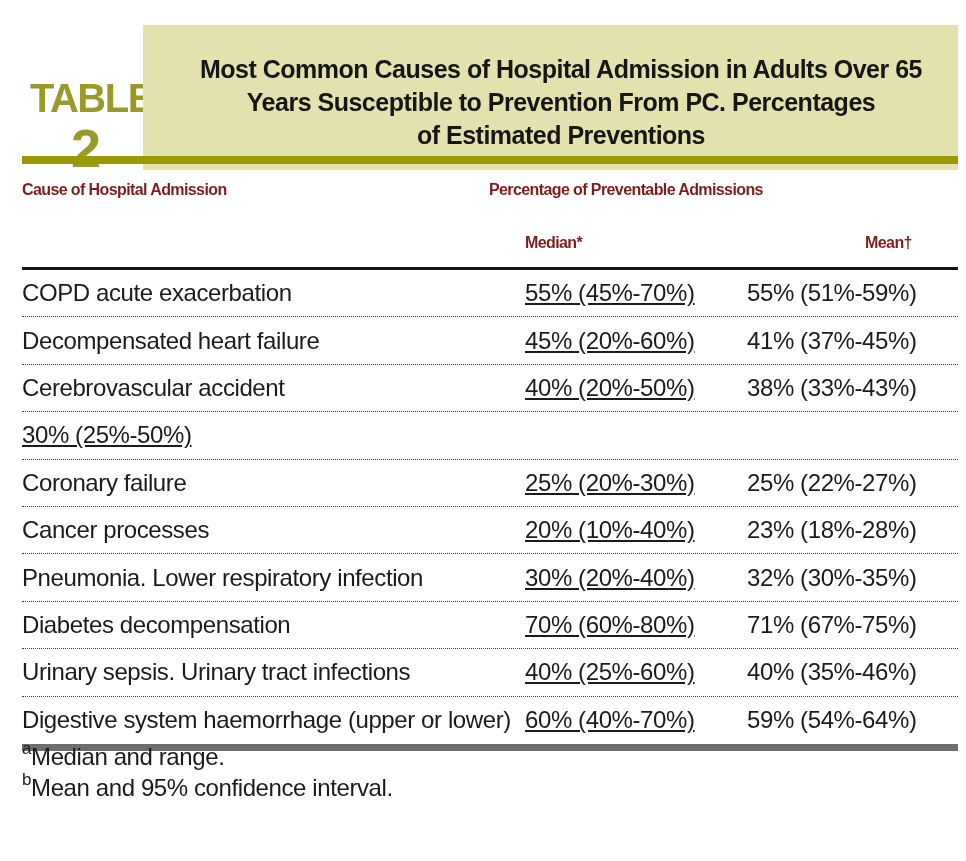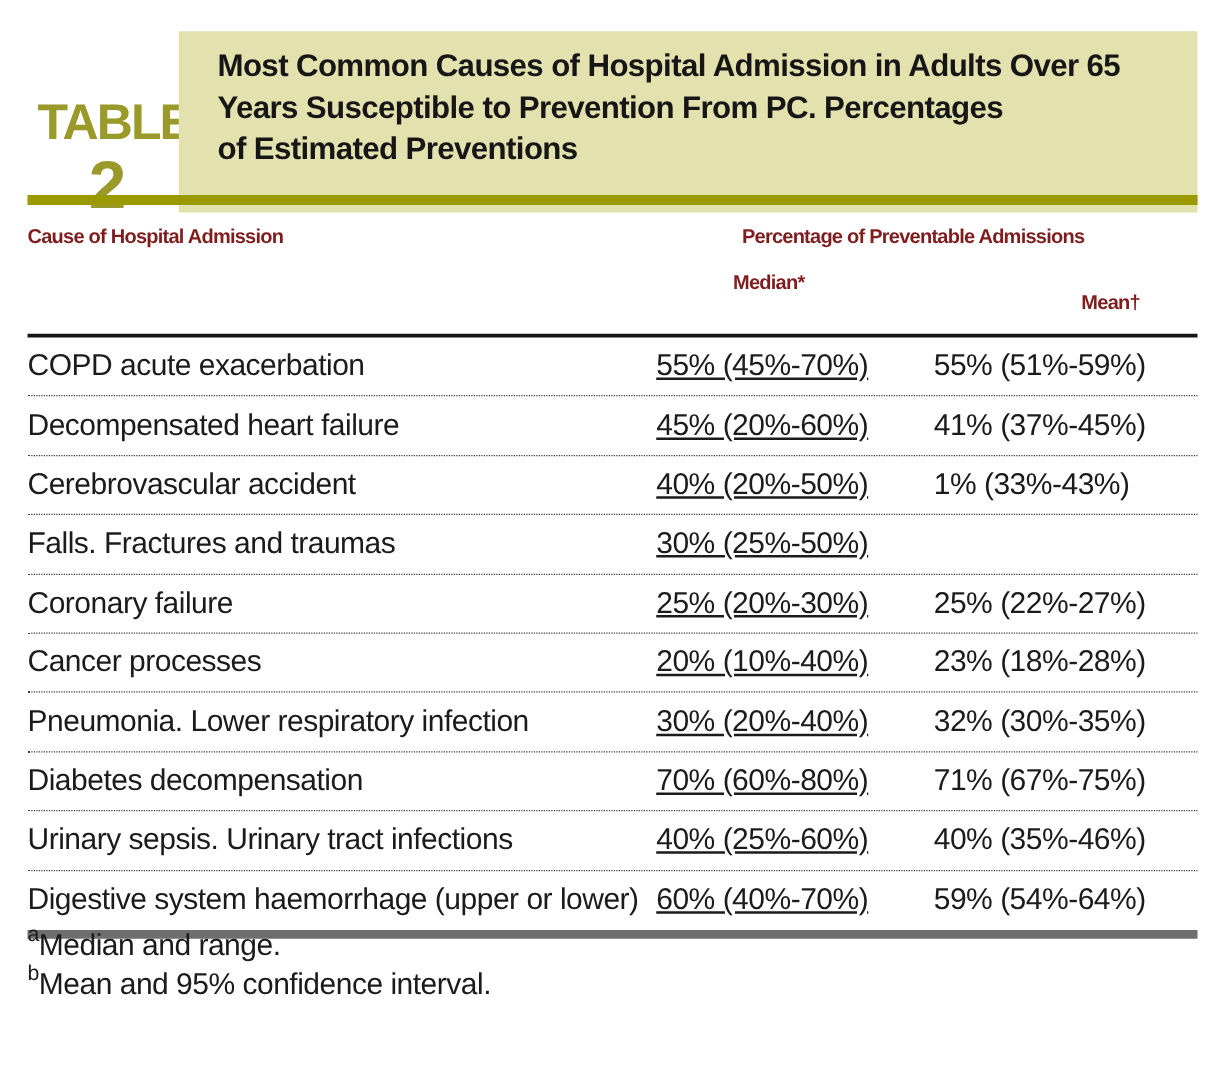--- a/index.html
+++ b/index.html
@@ -40,47 +40,48 @@
     font-size: 54px;
     margin-top: 3px;
   }
   .title-box {
     position: absolute;
     left: 143px; top: 25px;
     width: 815px; height: 145px;
     background: var(--title-bg);
   }
   .title {
-    padding: 12px 10px 0 31px;
+    padding: 28px 10px 0 31px;
     font-weight: bold;
     font-size: 25px;
     line-height: 33px;
     letter-spacing: -0.5px;
     white-space: pre-line;
     color: #161616;
+    text-align: center;
   }
   .accent-bar {
     position: absolute;
     left: 22px; top: 156px;
     width: 936px; height: 8px;
     background: var(--accent-olive);
   }
 
   
   .col-header {
     position: absolute;
     font-weight: bold;
     font-size: 16px;
     letter-spacing: -0.6px;
     white-space: nowrap;
     color: #7f1d1d;
   }
   .col-cause-header  { left: 22px;  top: 181px; }
-  .col-group-header  { left: 503px; top: 181px; width: 455px; text-align: center; }
-  .col-median-header { left: 525px; top: 218px; width: 180px; text-align: center; }
+  .col-group-header  { left: 489px; top: 181px; width: 455px; text-align: left; }
+  .col-median-header { left: 525px; top: 234px; width: 180px; }
   .col-mean-header   { left: 783px; top: 234px; width: 211px; text-align: center; }
 
   
   .tbody {
     position: absolute;
     left: 22px; top: 267px;
     width: 936px;
     border-top: 3px solid #161616;
   }
   .row {
@@ -150,24 +151,23 @@
       <div class="cell-mean">55% (51%-59%)</div>
     </div>
     <div class="row">
       <div class="cell-cause">Decompensated heart failure</div>
       <div class="cell-median">45% (20%-60%)</div>
       <div class="cell-mean">41% (37%-45%)</div>
     </div>
     <div class="row">
       <div class="cell-cause">Cerebrovascular accident</div>
       <div class="cell-median">40% (20%-50%)</div>
-      <div class="cell-mean">1% (33%-43%)</div>
-    </div>
-    <div class="row">
-      <div class="cell-cause">Falls. Fractures and traumas</div>
+      <div class="cell-mean">38% (33%-43%)</div>
+    </div>
+    <div class="row">
       <div class="cell-median">30% (25%-50%)</div>
     </div>
     <div class="row">
       <div class="cell-cause">Coronary failure</div>
       <div class="cell-median">25% (20%-30%)</div>
       <div class="cell-mean">25% (22%-27%)</div>
     </div>
     <div class="row">
       <div class="cell-cause">Cancer processes</div>
       <div class="cell-median">20% (10%-40%)</div>

